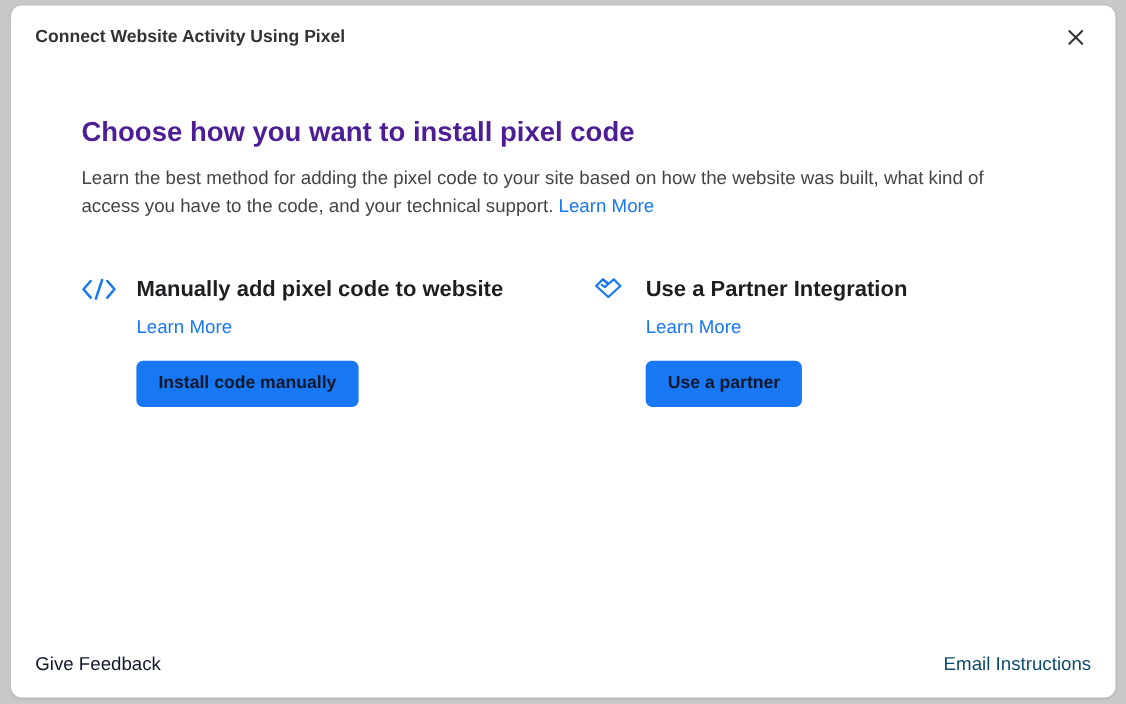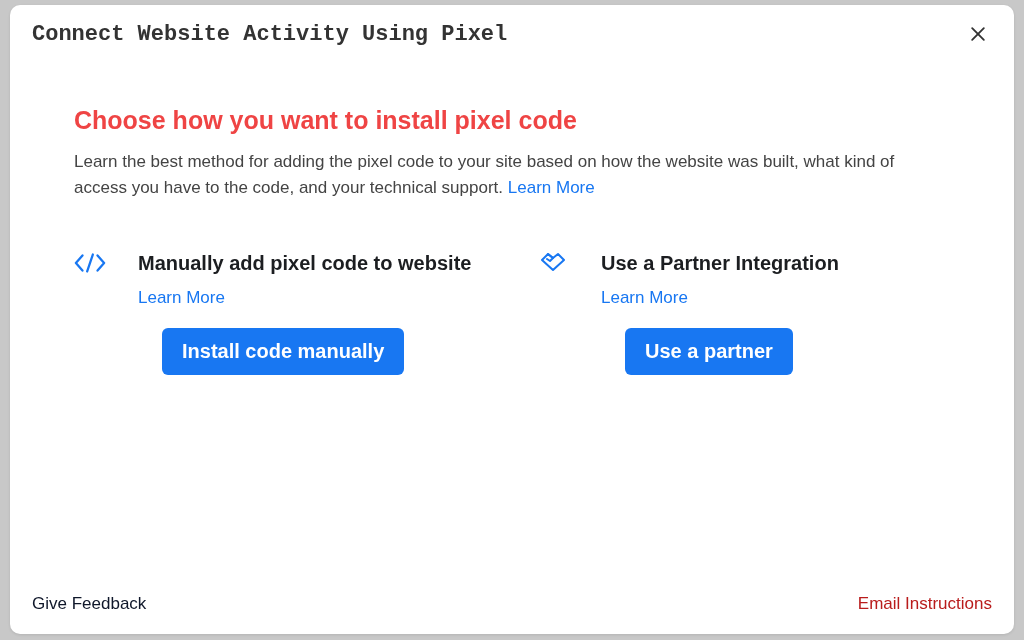--- a/index.html
+++ b/index.html
@@ -27,65 +27,64 @@
       flex-direction: column;
       box-shadow: 0 1px 3px rgba(0,0,0,0.1);
     }
     .modal-header {
       display: flex;
       justify-content: space-between;
       align-items: center;
       padding: 15px 22px 8px 22px;
     }
     .modal-title {
-      font-size: 22px;
+      font-size: 16px;
       font-weight: 700;
       color: #333333;
-      font-family: Liberation Mono, monospace;
     }
     .close-btn {
       cursor: pointer;
       padding: 4px;
       display: flex;
       align-items: center;
       justify-content: center;
     }
     .close-btn svg {
       width: 20px;
       height: 20px;
     }
     .modal-body {
       flex: 1;
       padding: 0 64px;
     }
     .section-title {
       font-size: 25px;
       font-weight: 700;
-      color: #ef4444;
+      color: #4c1d95;
       margin-top: 50px;
       margin-bottom: 14px;
     }
     .section-desc {
       font-size: 17px;
       color: #444444;
       line-height: 1.5;
       max-width: 870px;
     }
     .link {
       color: #1877f2;
       cursor: pointer;
     }
     .options {
       display: flex;
       gap: 50px;
       margin-top: 50px;
     }
     .option {
       display: flex;
-      gap: 32px;
+      gap: 18px;
       flex: 1;
       max-width: 420px;
     }
     .option-icon {
       flex-shrink: 0;
       width: 32px;
       display: flex;
       justify-content: center;
       padding-top: 2px;
     }
@@ -107,43 +106,42 @@
     }
     .option-learn {
       font-size: 17px;
       color: #1877f2;
       cursor: pointer;
       display: inline-block;
       margin-bottom: 20px;
     }
     .btn-primary {
       background: #1877f2;
-      color: #ffffff;
-      font-size: 20px;
+      color: #0f172a;
+      font-size: 16px;
       font-weight: 700;
       border: none;
       border-radius: 6px;
       padding: 12px 20px;
       cursor: pointer;
-      margin-left: 24px;
     }
     .modal-footer {
       display: flex;
       justify-content: space-between;
       align-items: center;
       padding: 16px 22px 20px 22px;
     }
     .footer-left {
       font-size: 17px;
       color: #0f172a;
       cursor: pointer;
     }
     .footer-right {
       font-size: 17px;
-      color: #b91c1c;
+      color: #0c4a6e;
       cursor: pointer;
     }
     .code-icon-svg {
       color: #1877f2;
     }
     .partner-icon-svg {
       color: #1877f2;
     }
   </style>
 </head>

